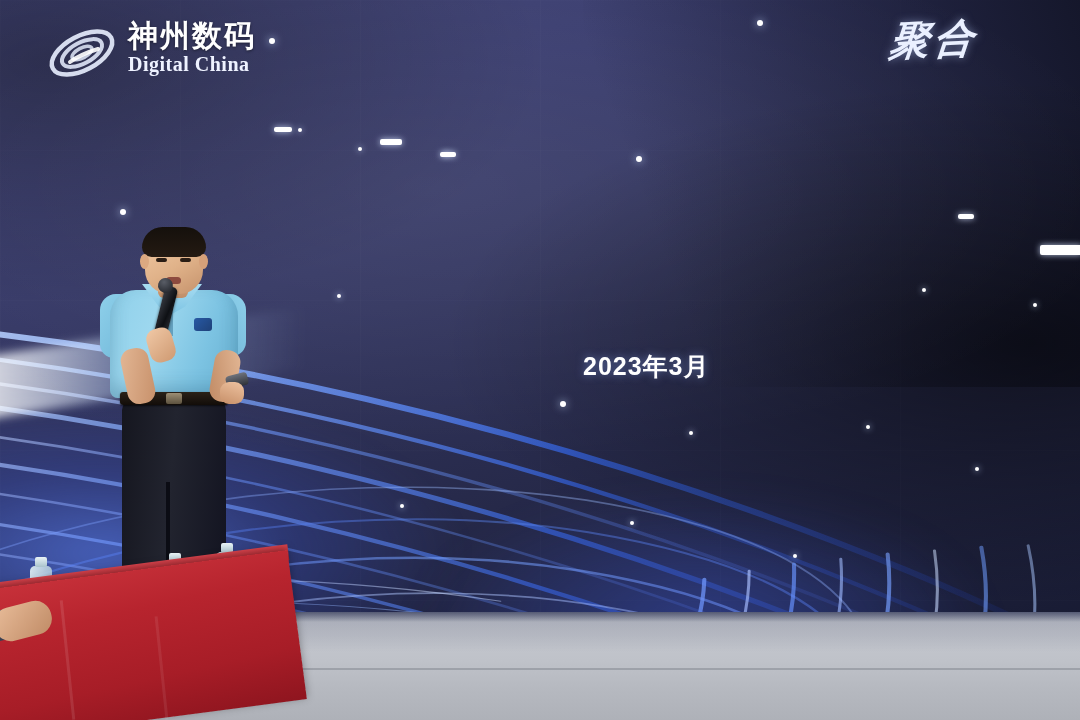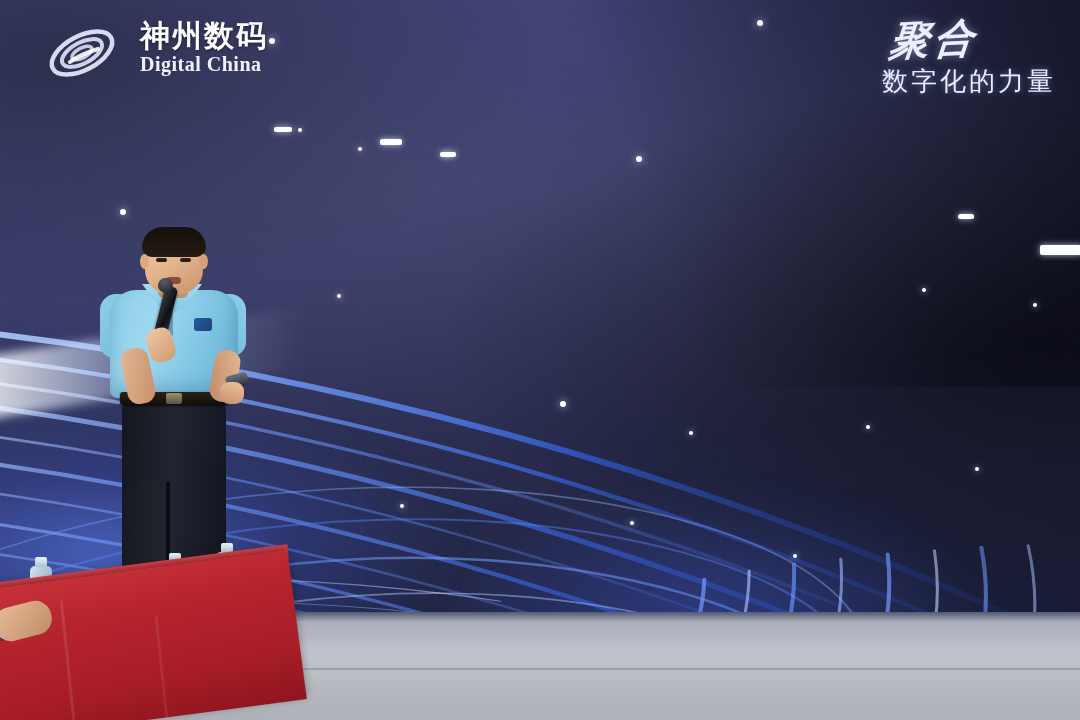--- a/index.html
+++ b/index.html
@@ -60,21 +60,21 @@
   }
   .slide-company{
     position:absolute;left:472px;top:456px;
     font-size:26px;font-weight:bold;color:#f2f5ff;letter-spacing:2px;
     text-shadow:0 0 9px rgba(140,175,255,.55);
   }
 
   
   .brand{position:absolute;left:44px;top:18px;width:250px;height:72px;}
   .brand-mark{position:absolute;left:0;top:4px;width:76px;height:62px;}
-  .brand-text{position:absolute;left:84px;top:2px;margin-left:12px;}
+  .brand-text{position:absolute;left:84px;top:2px;}
   .brand-cn{font-size:30px;font-weight:bold;color:#ffffff;letter-spacing:2px;line-height:1.05;
     text-shadow:0 1px 3px rgba(0,0,0,.45);}
   .brand-en{font-size:20px;font-weight:bold;color:#eef2ff;letter-spacing:.5px;line-height:1.2;
     font-family:"Liberation Serif","DejaVu Serif",serif;}
 
   
   .slogan{position:absolute;right:24px;top:18px;width:256px;height:92px;text-align:right;}
   .slogan-brush{font-size:40px;font-weight:bold;color:#eaf0ff;letter-spacing:4px;line-height:1;
     font-family:"Liberation Serif","DejaVu Serif",serif;font-style:italic;
     transform:skewX(-8deg) rotate(-3deg);transform-origin:right center;
@@ -280,23 +280,23 @@
         </svg>
       </div>
       <div class="brand-text">
         <div class="brand-cn">神州数码</div>
         <div class="brand-en">Digital China</div>
       </div>
     </div>
 
     <div class="slogan">
       <div class="slogan-brush">聚合</div>
-      <div class="slogan-sub">数字化的力量</div>
-    </div>
-
+    </div>
+
+    <div class="slide-date">2023年3月</div>
   </div>
 
   <div class="floor"></div>
   <div class="floor-edge"></div>
   <div class="floor-shadow"></div>
   <div class="floor-seam"></div>
 
   <div class="speaker">
     <div class="sp-legs"></div>
     <div class="sp-leg-split"></div>

